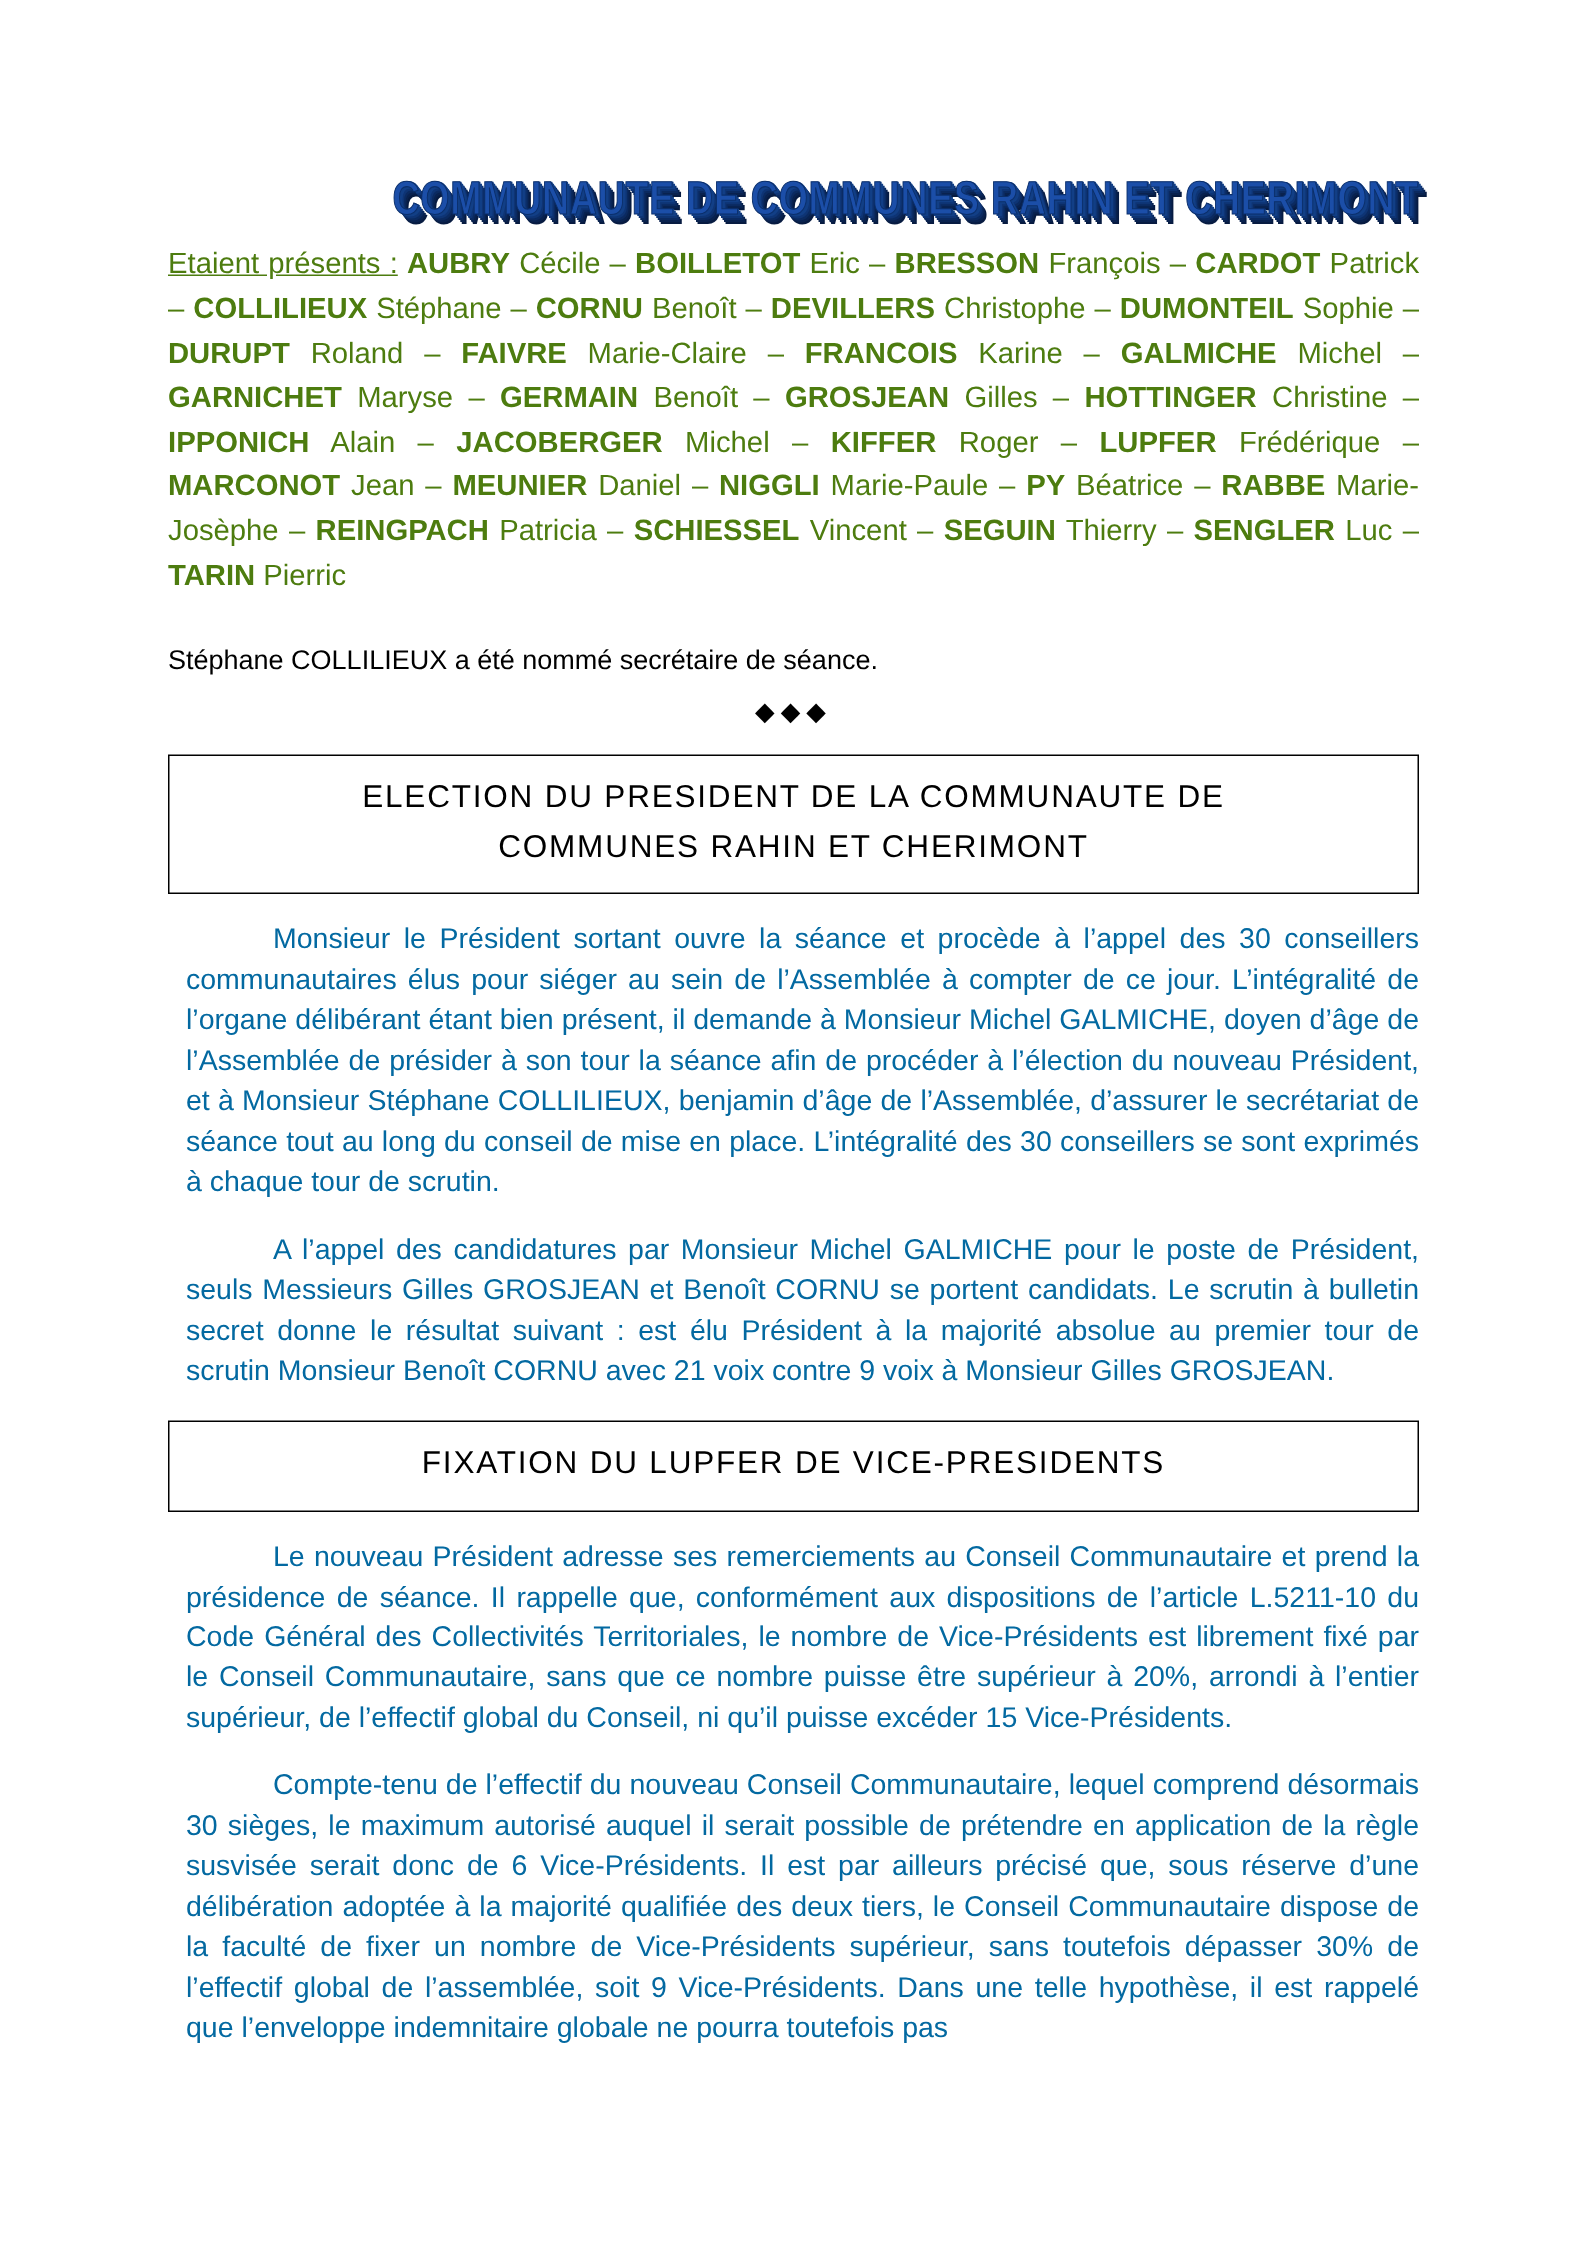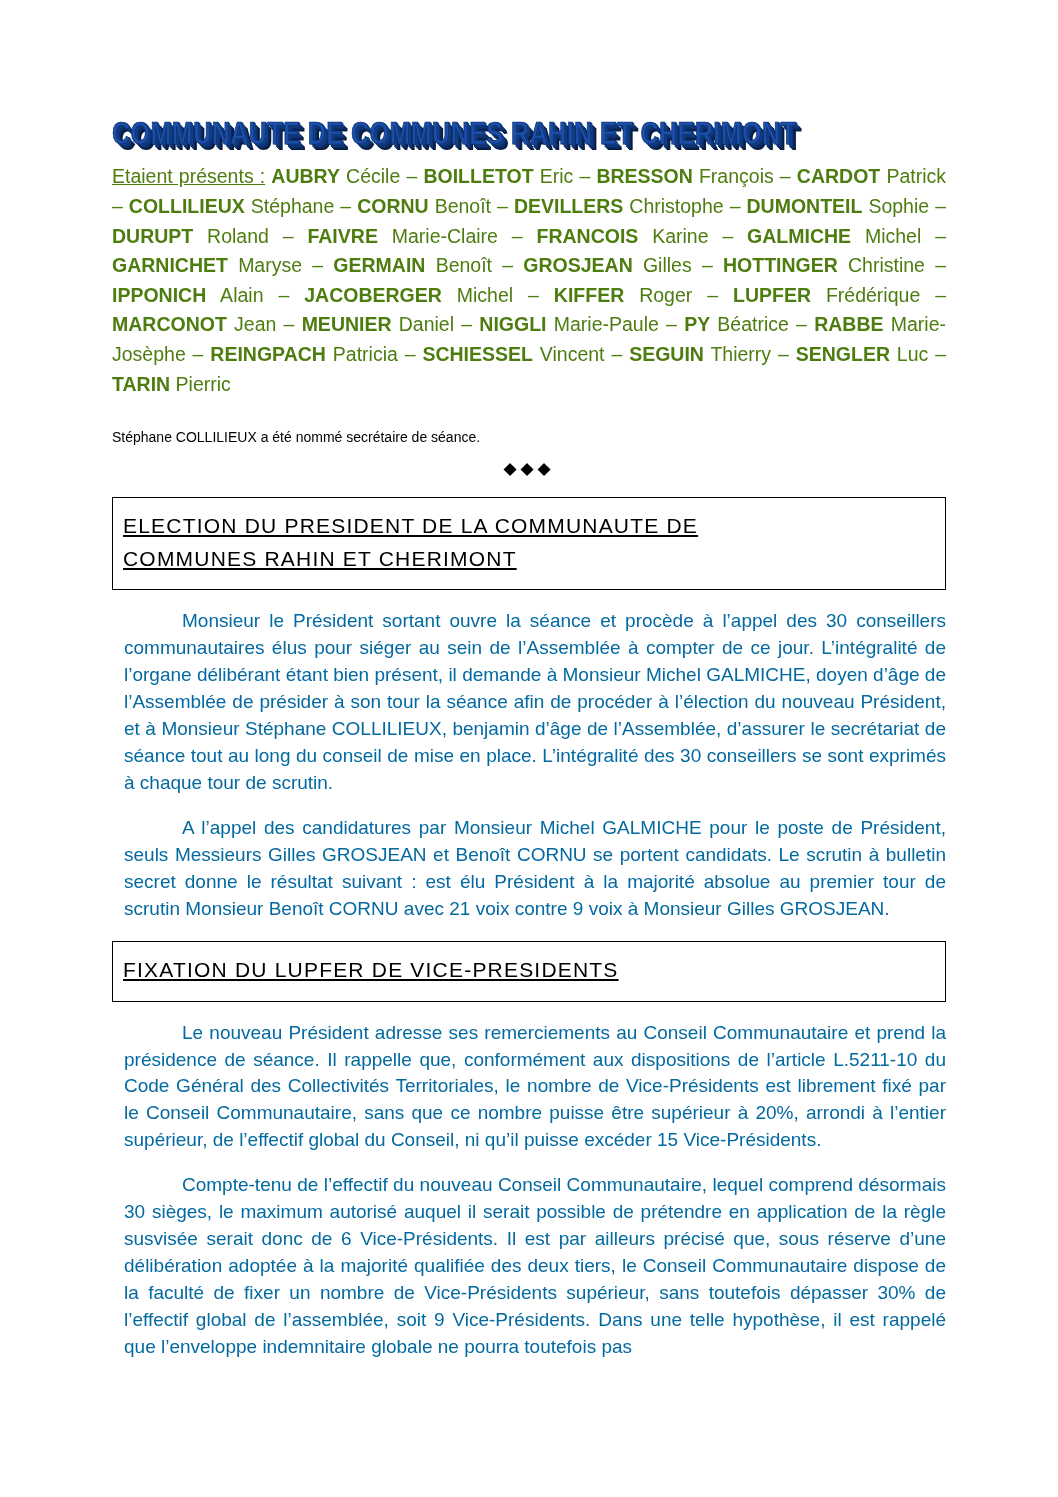--- a/index.html
+++ b/index.html
@@ -17,21 +17,21 @@
   .page {
     width: 1058px;
     min-height: 1497px;
     box-sizing: border-box;
     padding: 120px 112px 40px 112px;
     position: relative;
   }
 
   
   .banner {
-    text-align: left;
+    text-align: right;
     margin: 0 0 6px 0;
     line-height: 1.05;
   }
   .wordart-1 {
     font-family: "Liberation Sans", sans-serif;
     font-weight: bold;
     font-size: 25px;
     letter-spacing: 0.5px;
     color: #1b4ea8;
     -webkit-text-stroke: 0.6px #0b2f6b;
@@ -77,39 +77,39 @@
   }
   .attendance .lead {
     text-decoration: underline;
   }
   .attendance .surname {
     font-weight: bold;
   }
 
   .secretary {
     font-family: "Liberation Sans", sans-serif;
-    font-size: 14px;
+    font-size: 18px;
     line-height: 1.5;
     margin: 0 0 6px 0;
   }
 
   .diamonds {
     text-align: center;
     font-size: 17px;
     letter-spacing: 4px;
     margin: 10px 0 18px 0;
     color: #000;
   }
 
   
   .section-box {
     border: 1.5px solid #000;
     padding: 12px 10px 14px 10px;
     margin: 0 0 18px 0;
-    text-decoration: underline;
+    text-align: center;
   }
   .section-box .line {
     font-family: "Liberation Sans", sans-serif;
     font-size: 21px;
     letter-spacing: 1.2px;
     line-height: 1.55;
     color: #000;
   }
 
   

